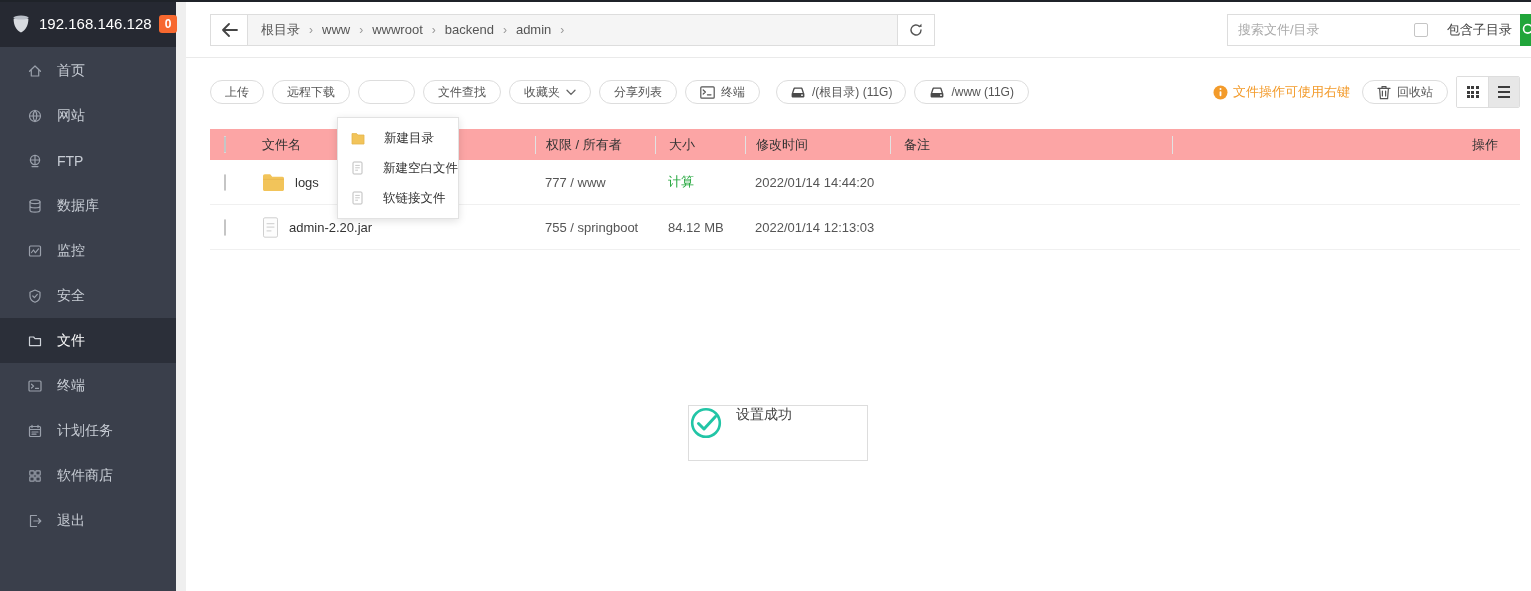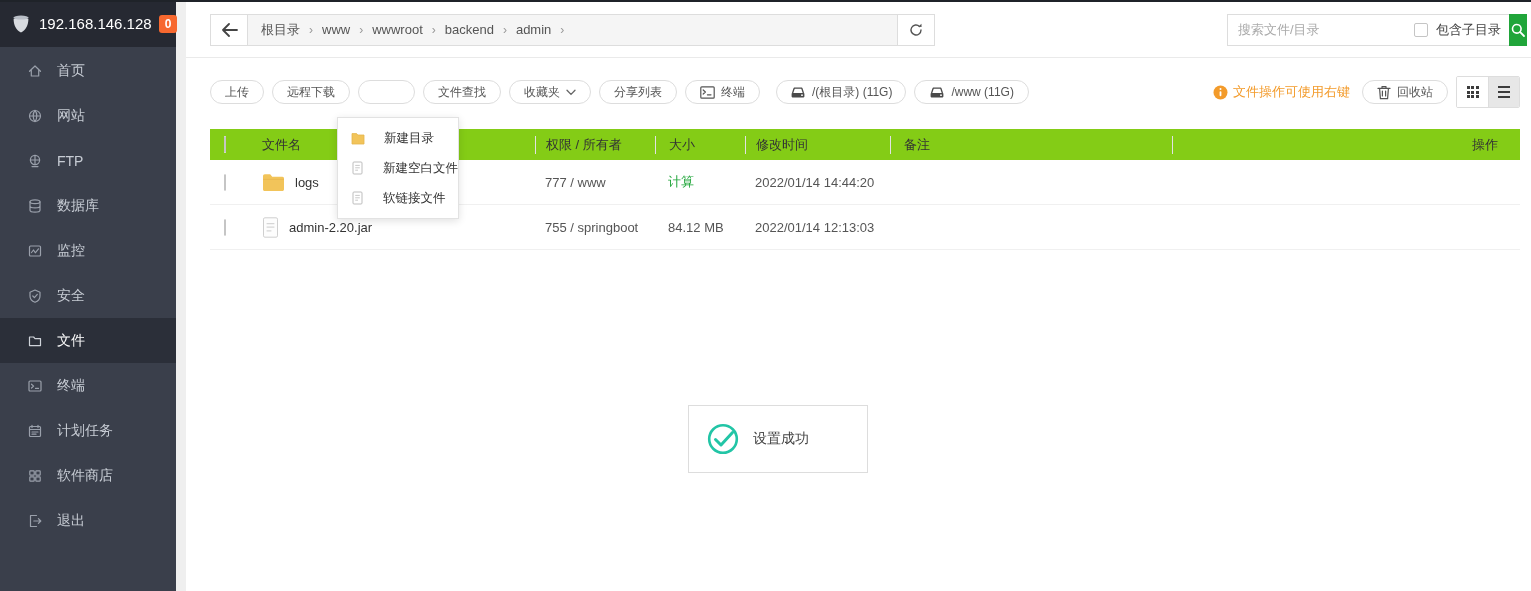--- a/index.html
+++ b/index.html
@@ -41,21 +41,21 @@
   .crumb-sep { color:#999; font-size:12px; }
   .refresh-btn { width:37px; display:flex; align-items:center; justify-content:center;
                  border-left:1px solid #ddd; cursor:pointer; background:#fff; color:#555; }
 
   .search-group { display:flex; height:32px; width:293px; }
   .search-input-wrap { flex:1; border:1px solid #ddd; border-right:none; display:flex; align-items:center;
                        padding:0 8px 0 10px; background:#fff; }
   .search-input { border:none; outline:none; flex:1; font-size:13px; color:#333; min-width:0;
                   font-family:"Liberation Sans","DejaVu Sans",sans-serif; }
   .search-input::placeholder { color:#aaa; }
-  .subdir { display:flex; align-items:center; gap:8px; font-size:13px; color:#444; white-space:nowrap; cursor:pointer; }
+  .subdir { display:flex; align-items:center; gap:19px; font-size:13px; color:#444; white-space:nowrap; cursor:pointer; }
   .checkbox { width:14px; height:14px; border:1px solid #c5c5c5; border-radius:2px; background:#fff; }
   .search-btn { width:34px; background:#20a53a; border:1px solid #20a53a; display:flex;
                 align-items:center; justify-content:center; cursor:pointer; }
 
   
   .toolbar { margin:18px 11px 0 24px; display:flex; align-items:center; justify-content:space-between; }
   .tb-left, .tb-right { display:flex; align-items:center; gap:8px; }
   .btn { height:24px; border:1px solid #ddd; background:#fff; border-radius:12px; padding:0 14px;
          font-size:12px; color:#555; display:flex; align-items:center; gap:6px; cursor:pointer;
          white-space:nowrap; font-family:inherit; }
@@ -74,37 +74,37 @@
 
   
   .dropdown { position:absolute; left:151px; top:115px; width:122px; background:#fff;
               border:1px solid #e2e2e2; box-shadow:0 2px 8px rgba(0,0,0,.12); z-index:50; padding:5px 0; }
   .dd-item { height:30px; display:flex; align-items:center; gap:19px; padding-left:13px;
              font-size:12.5px; color:#333; cursor:pointer; }
 
   
   .file-table { margin:21px 11px 0 24px; }
   .t-row { display:flex; align-items:center; }
-  .t-head { background:#84cc16; height:31px; font-size:13px; color:#333; }
+  .t-head { background:#fca5a5; height:31px; font-size:13px; color:#333; }
   .col-check  { width:40px; padding-left:14px; flex:none; }
   .col-name   { flex:1; display:flex; align-items:center; gap:10px; padding-left:12px; min-width:0; }
   .col-perm   { width:120px; flex:none; padding-left:10px; }
   .col-size   { width:90px;  flex:none; padding-left:13px; }
   .col-time   { width:145px; flex:none; padding-left:10px; }
   .col-remark { width:282px; flex:none; padding-left:13px; }
   .col-action { width:348px; flex:none; text-align:right; padding-right:22px; }
   .t-head .col-perm, .t-head .col-size, .t-head .col-time, .t-head .col-remark, .t-head .col-action
     { border-left:1px solid #e2e2e2; height:18px; line-height:18px; }
   .t-body .t-row { height:45px; border-bottom:1px solid #f0f0f0; font-size:13px; color:#555; }
   .file-name { color:#333; cursor:pointer; }
   .green-link { color:#20a53a; cursor:pointer; }
 
   
-  .toast { position:absolute; left:688px; top:405px; width:180px; height:68px; background:#fff;
-           border:1px solid #ddd; display:flex; align-items:center; gap:13px; padding-left:17px; z-index:60; }
+  .toast { position:absolute; left:688px; top:405px; width:180px; height:56px; background:#fff;
+           border:1px solid #ddd; display:flex; align-items:flex-start; gap:13px; z-index:60; }
   .toast-text { font-size:14px; color:#444; }
 </style>
 </head>
 <body>
 
 <div class="top-line"></div>
 
 <div class="sidebar">
   <div class="sidebar-header">
     <span class="logo">

